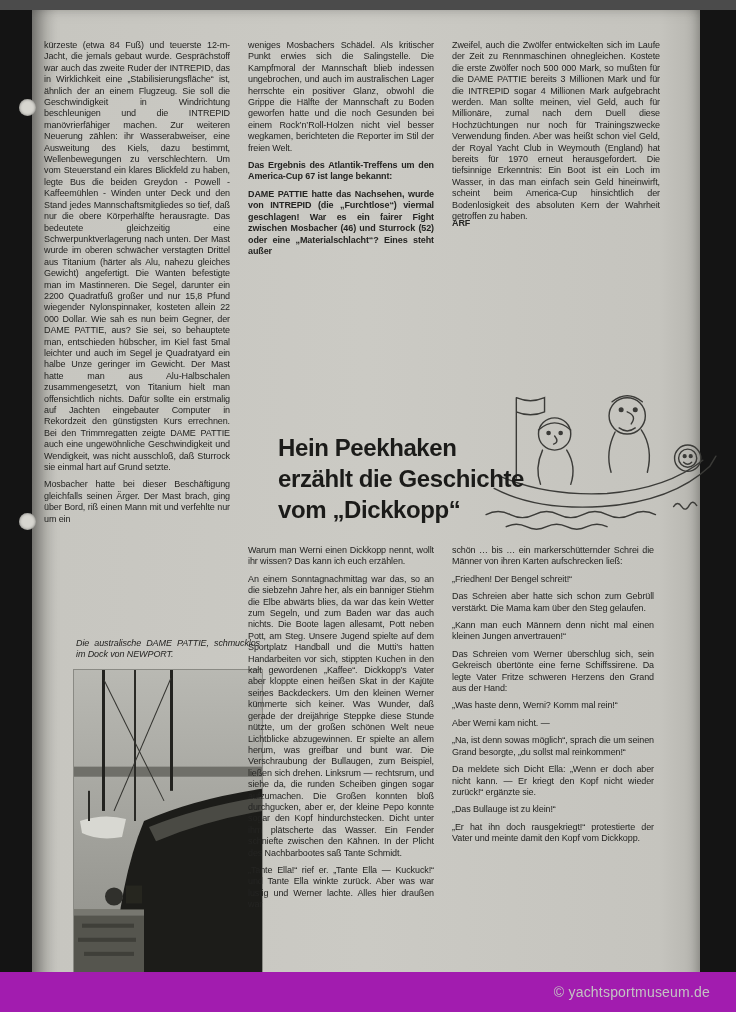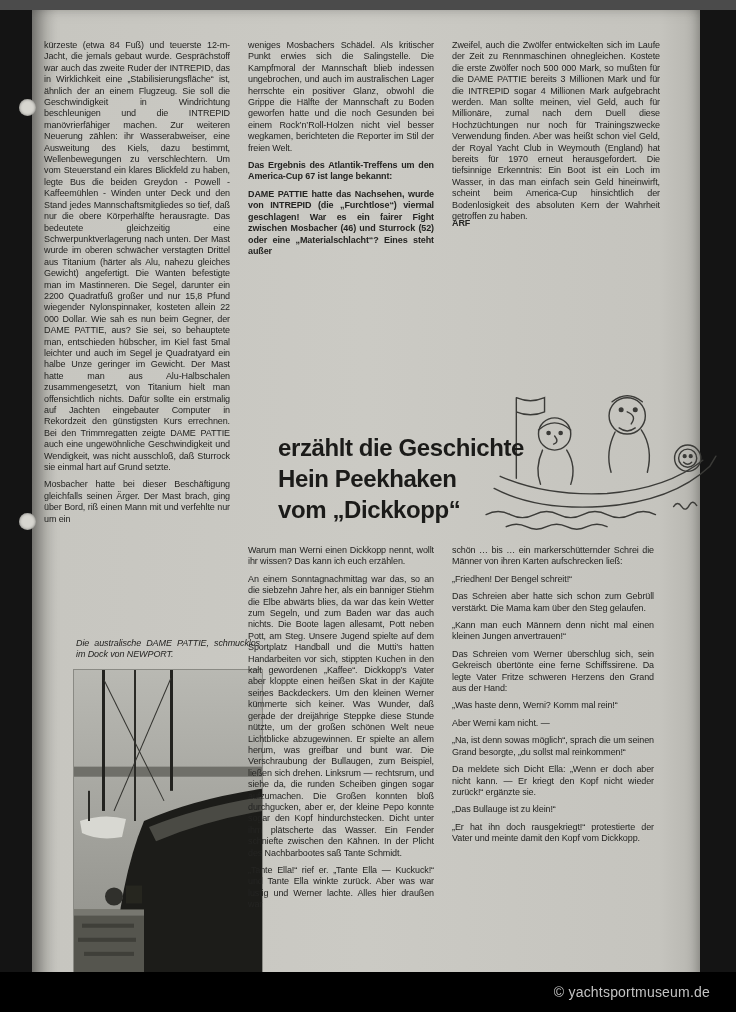--- a/index.html
+++ b/index.html
@@ -55,21 +55,21 @@
   .cartoon {
     position:absolute; left:444px; top:326px; width:252px; height:204px;
   }
   .cartoon svg { display:block; width:100%; height:100%; }
   .page-number {
     position:absolute; left:630px; top:943px; width:30px;
     font-size:11px; font-weight:bold; color:#222220; text-align:right;margin-top:40px;
   }
   .bottomstrip {
     position:absolute; left:0; top:972px; width:736px; height:40px;
-    background:#000000; z-index:4;
+    background:#a21caf; z-index:4;
   }
   .watermark {
     position:absolute; right:26px; top:0; height:40px; line-height:40px;
     color:#c3c3c3; font-size:14px; letter-spacing:0.2px;
   }
 </style>
 </head>
 <body>
 
 <div class="topstrip"></div>
@@ -120,22 +120,22 @@
         <circle cx="207" cy="118" r="1.4" fill="#3b3b38"></circle>
         <circle cx="213" cy="118" r="1.4" fill="#3b3b38"></circle>
         <path d="M206 124 q4 4 8 0"></path>
         <path d="M40 140 L40 60 M40 60 q14 6 28 0 l0 14 q-14 6 -28 0"></path>
         <path d="M196 168 q4 -6 8 0 q4 6 8 -2 q3 -5 7 1"></path>
       </g>
     </svg>
   </div>
 
   <div class="headline">
+    <span>Hein Peekhaken</span>
     <span>erzählt die Geschichte</span>
-    <span>Hein Peekhaken</span>
     <span>vom „Dickkopp“</span>
   </div>
 
   <div class="caption">Die australische DAME PATTIE, schmucklos im Dock von NEWPORT.</div>
 
   <div class="photo">
     <svg viewBox="0 0 188 300" preserveAspectRatio="none">
       <defs>
         <linearGradient id="sky" x1="0" y1="0" x2="0" y2="1">
           <stop offset="0" stop-color="#b9b9b3"></stop>

